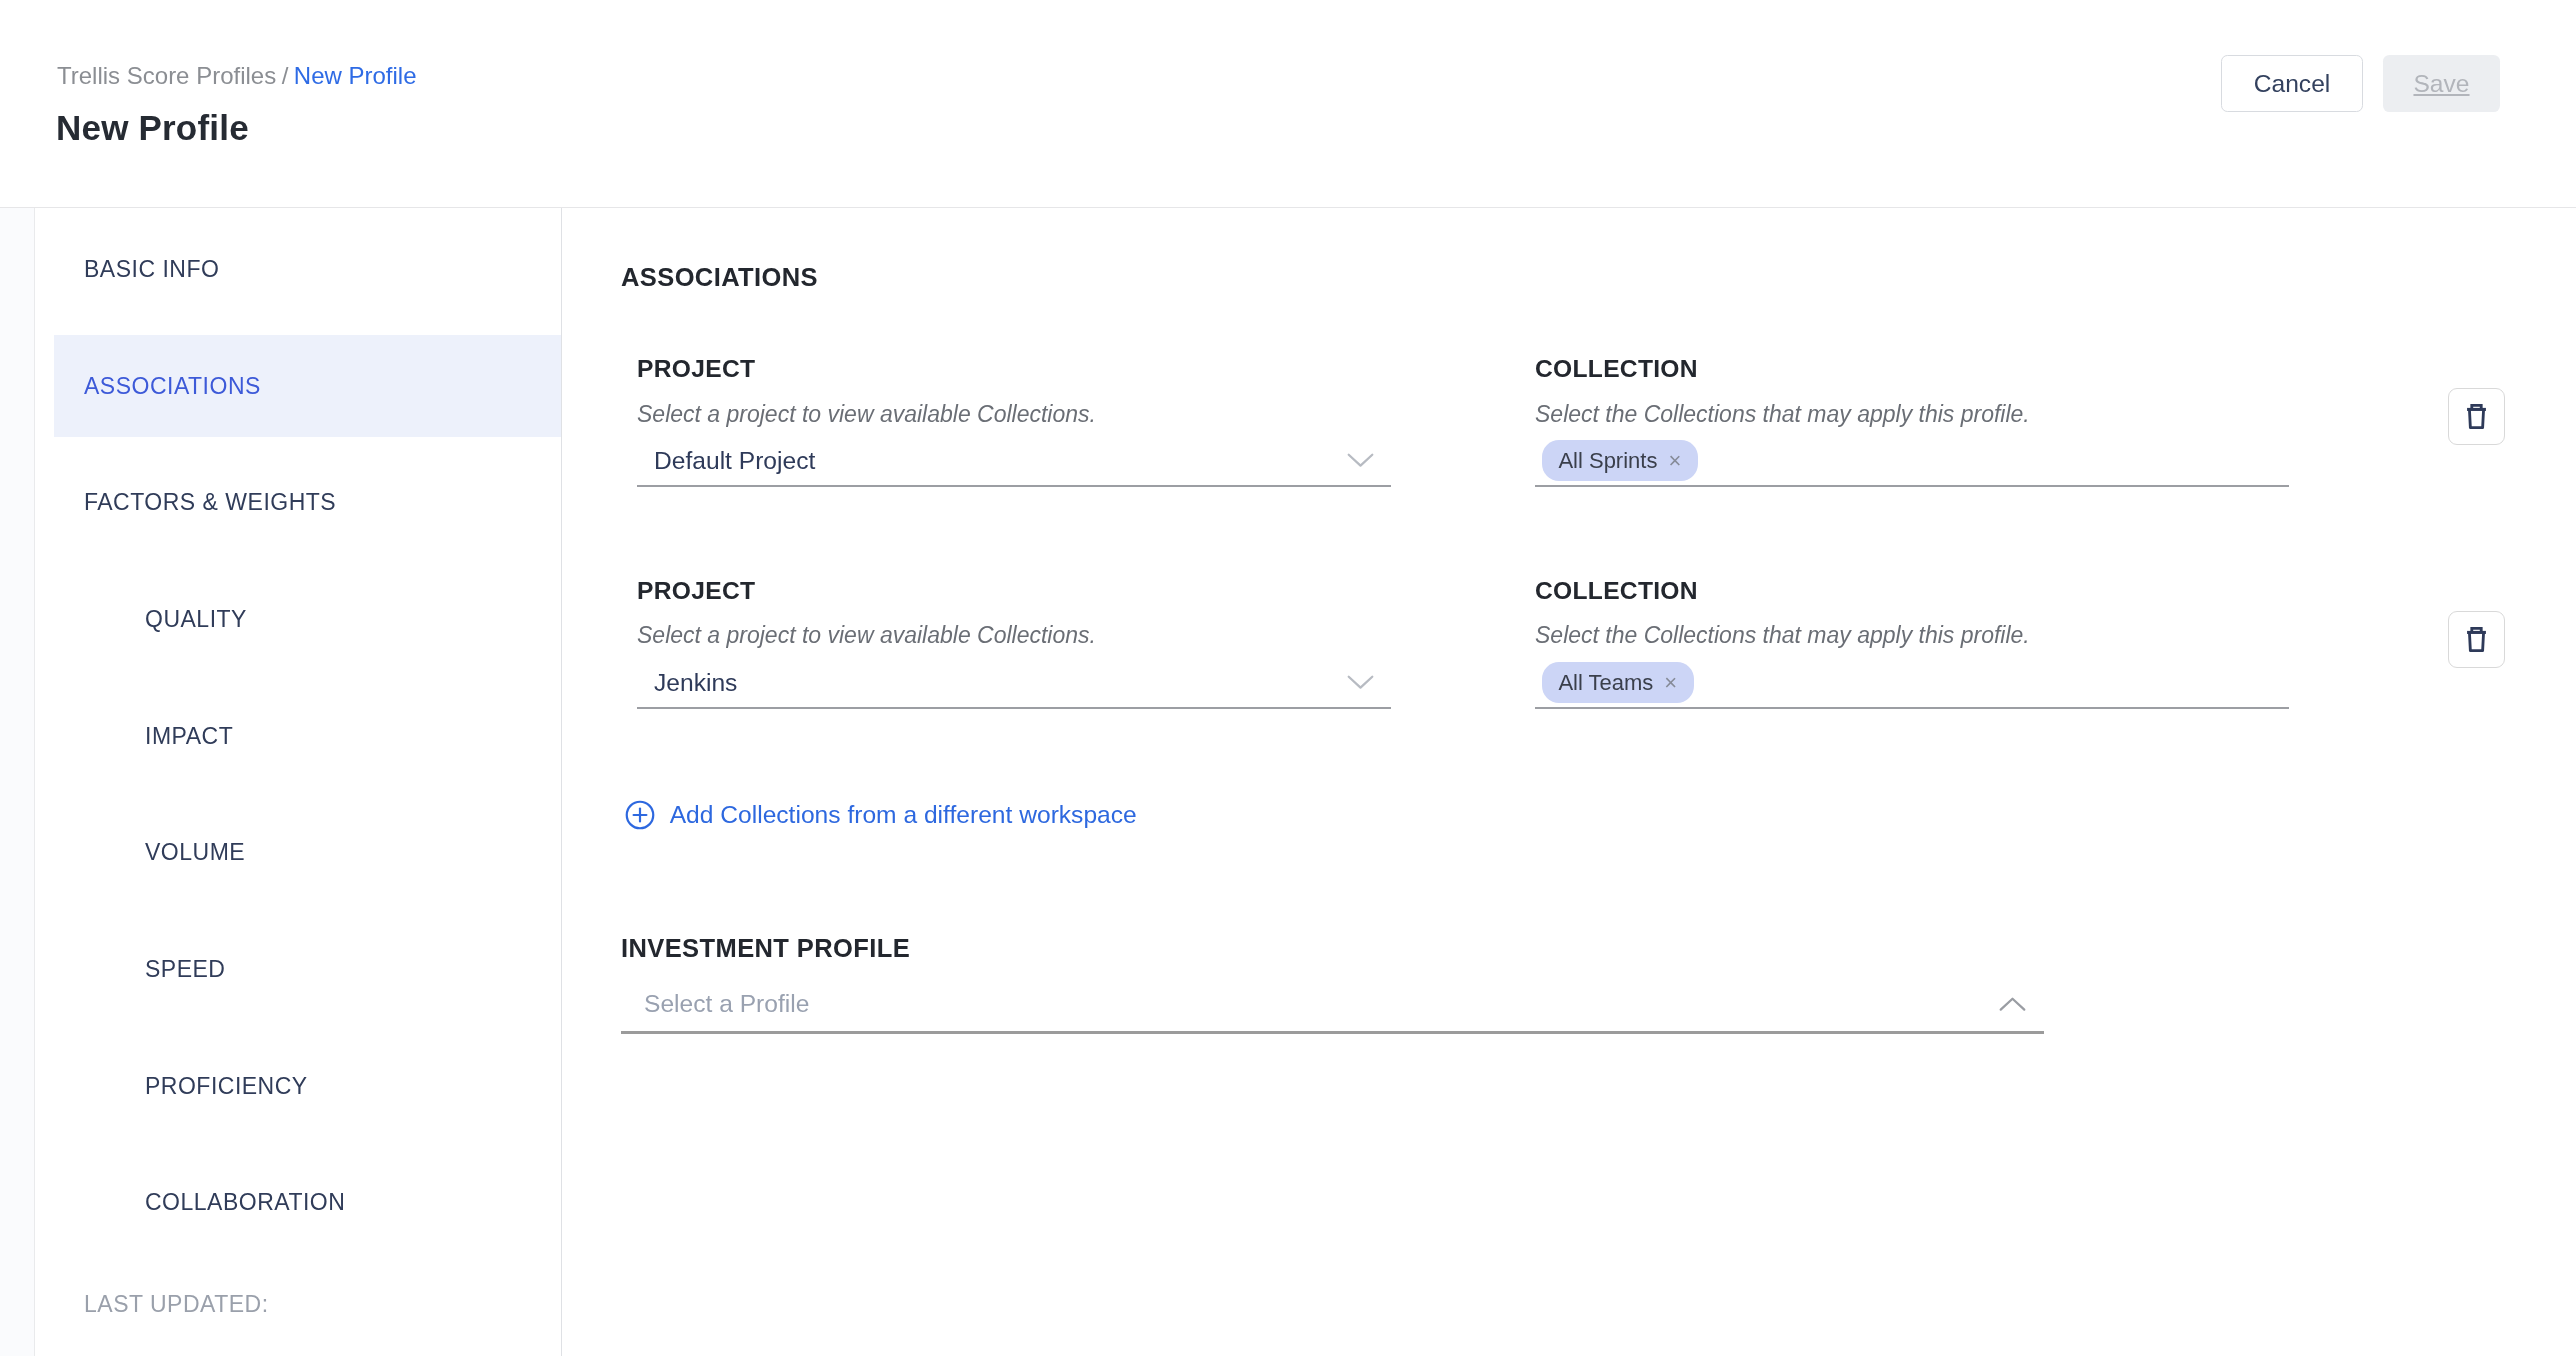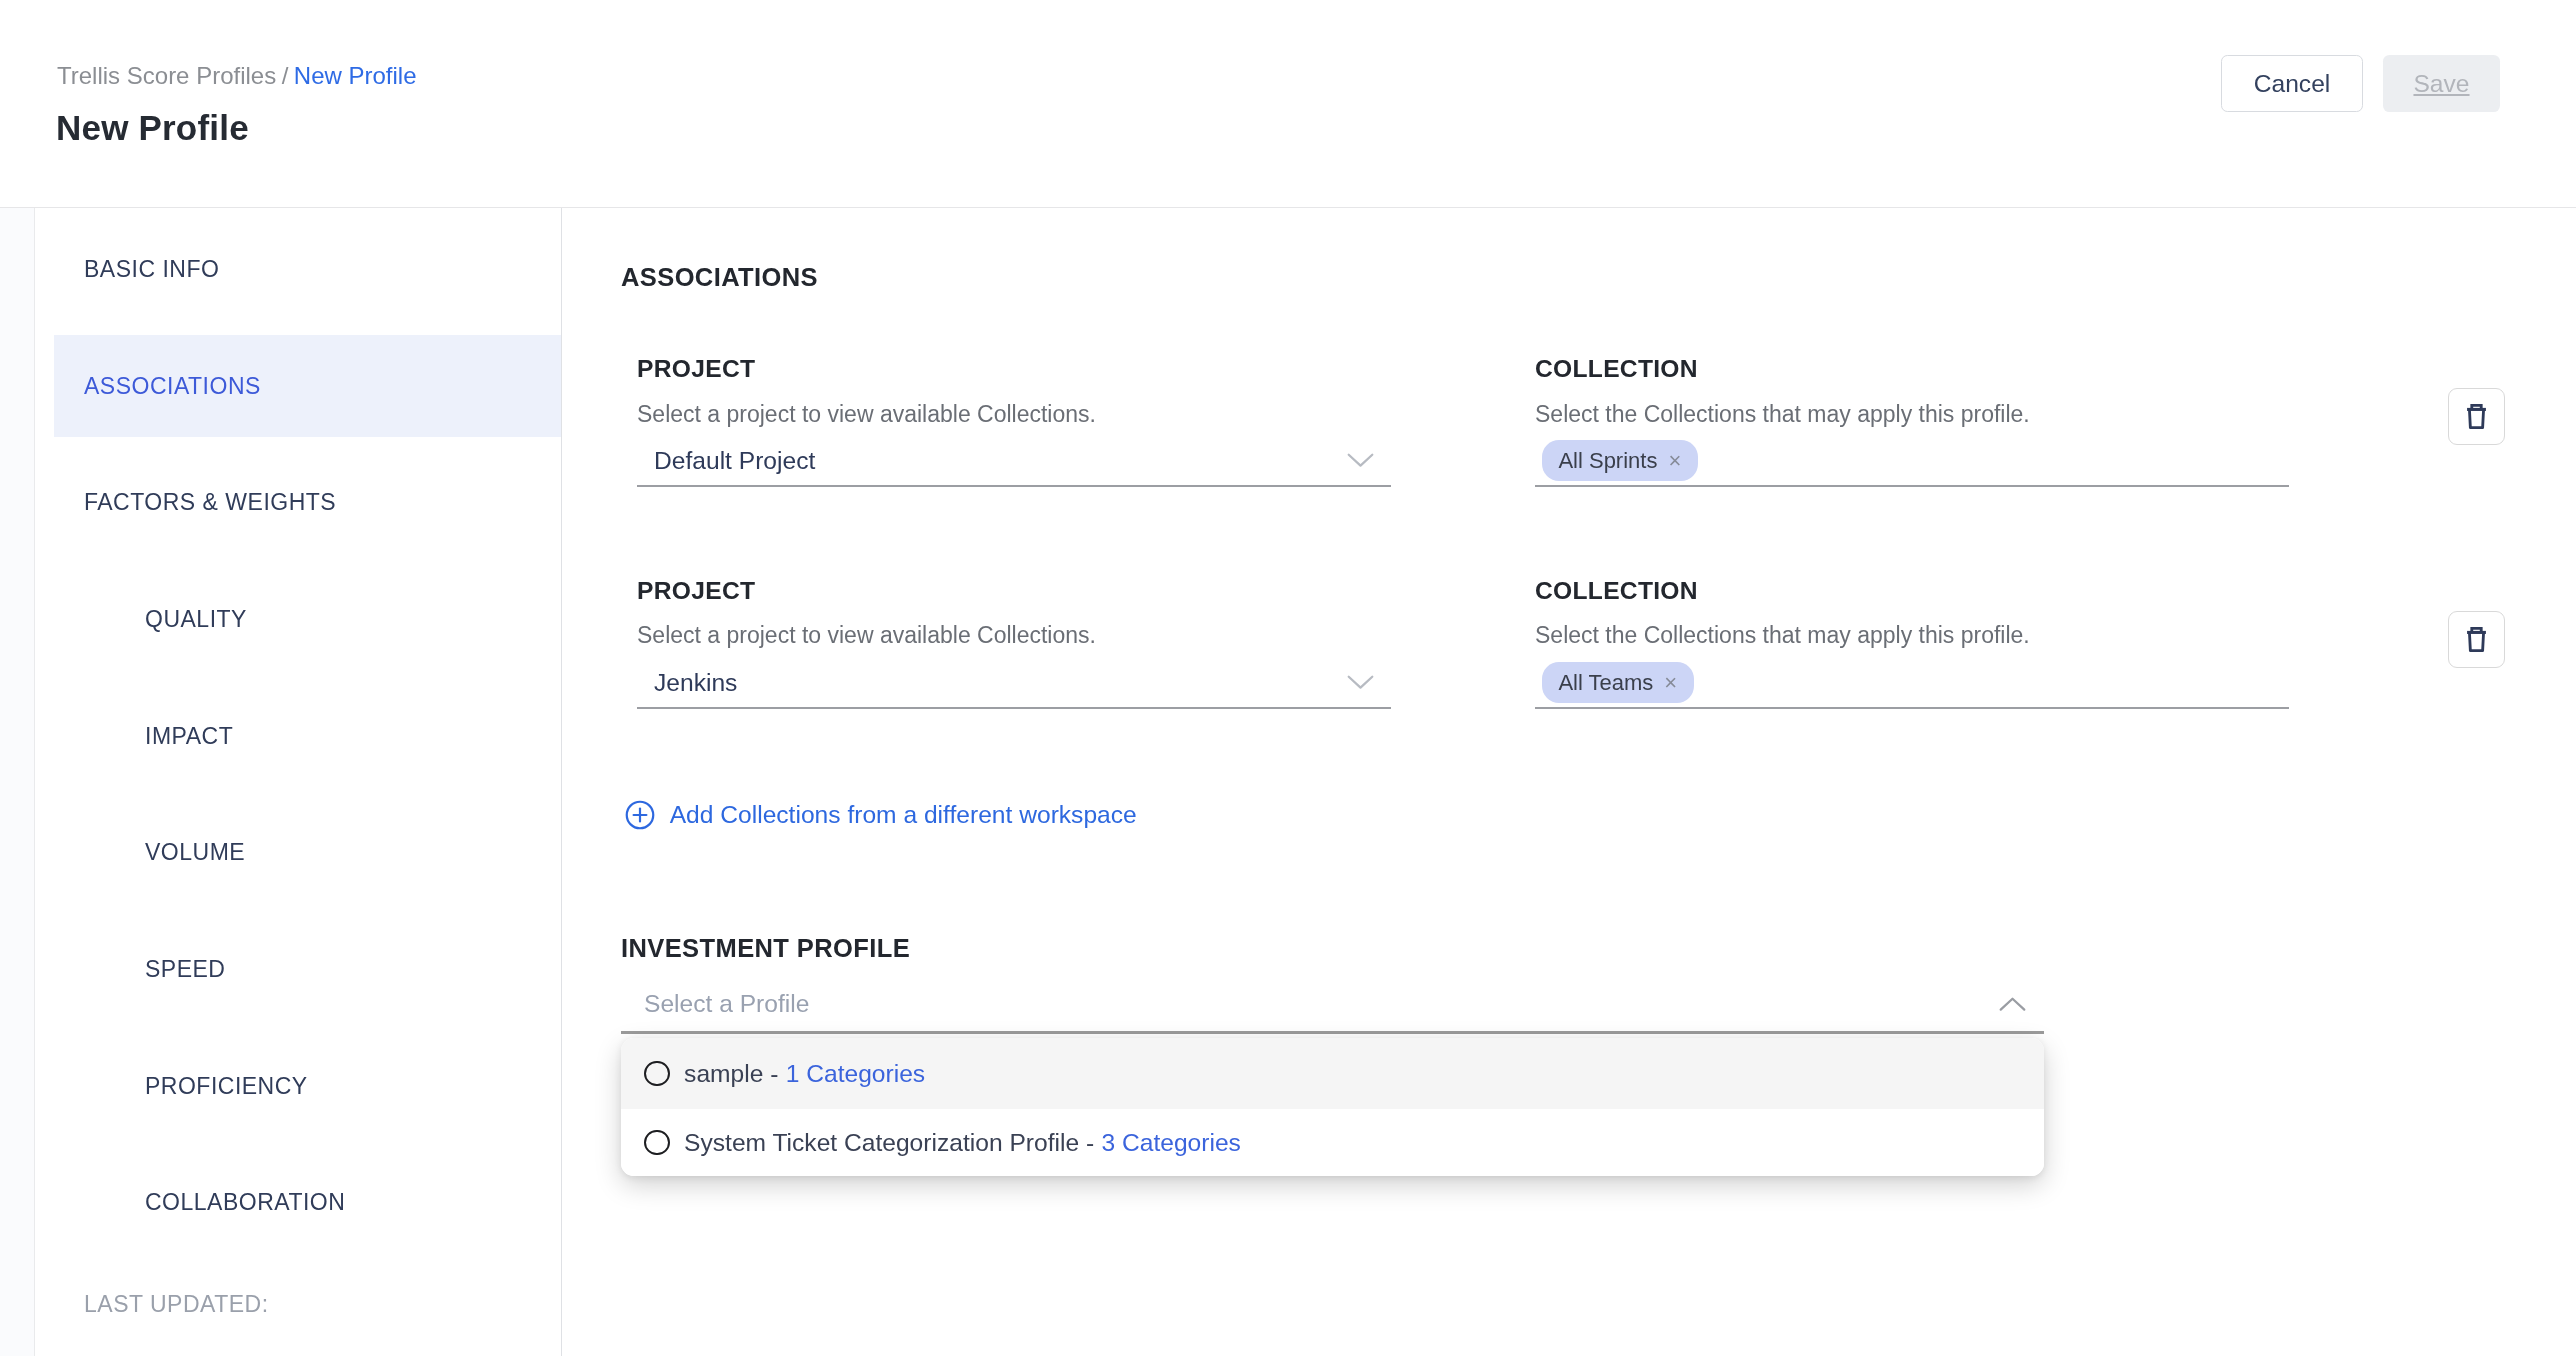--- a/index.html
+++ b/index.html
@@ -91,21 +91,21 @@
   }
   .main .section-title { top: 55px; }
 
   .field-label {
     position: absolute;
     font-size: 24.6px; font-weight: 600; letter-spacing: 0.3px; color: #23272e;
     line-height: 33px; white-space: nowrap;
   }
   .field-helper {
     position: absolute;
-    font-size: 23px; color: #6a6e75; line-height: 33px; white-space: nowrap;
+    font-size: 23px; color: #6a6e75; line-height: 33px; white-space: nowrap; font-style: italic;
   }
   .select-value {
     position: absolute;
     font-size: 24.6px; font-weight: 500; color: #2e3a59;
     line-height: 33px; white-space: nowrap; cursor: pointer;
   }
   .underline {
     position: absolute; height: 1.8px; background: #9c9ea3;
   }
   .chev { position: absolute; cursor: pointer; }
@@ -261,28 +261,16 @@
       <span>Add Collections from a different workspace</span>
     </div>
 
     <div class="inv-title">INVESTMENT PROFILE</div>
     <div class="inv-placeholder">Select a Profile</div>
     <svg class="chev" style="left:1434px; top:788px" width="29" height="16.4" viewBox="0 0 32 18">
         <polyline points="3,15 16,3 29,15" fill="none" stroke="#9a9da3" stroke-width="2.5" stroke-linecap="round" stroke-linejoin="round"></polyline>
       </svg>
     <div class="inv-underline"></div>
 
-    <div class="dropdown-panel">
-      <div class="dd-option opt-1">
-        <span class="radio"></span>
-        <span class="opt-name">sample -</span>
-        <span class="opt-link">1 Categories</span>
-      </div>
-      <div class="dd-option opt-2">
-        <span class="radio"></span>
-        <span class="opt-name">System Ticket Categorization Profile -</span>
-        <span class="opt-link">3 Categories</span>
-      </div>
-    </div>
 
   </div>
 </div>
 
 
 </body></html>

